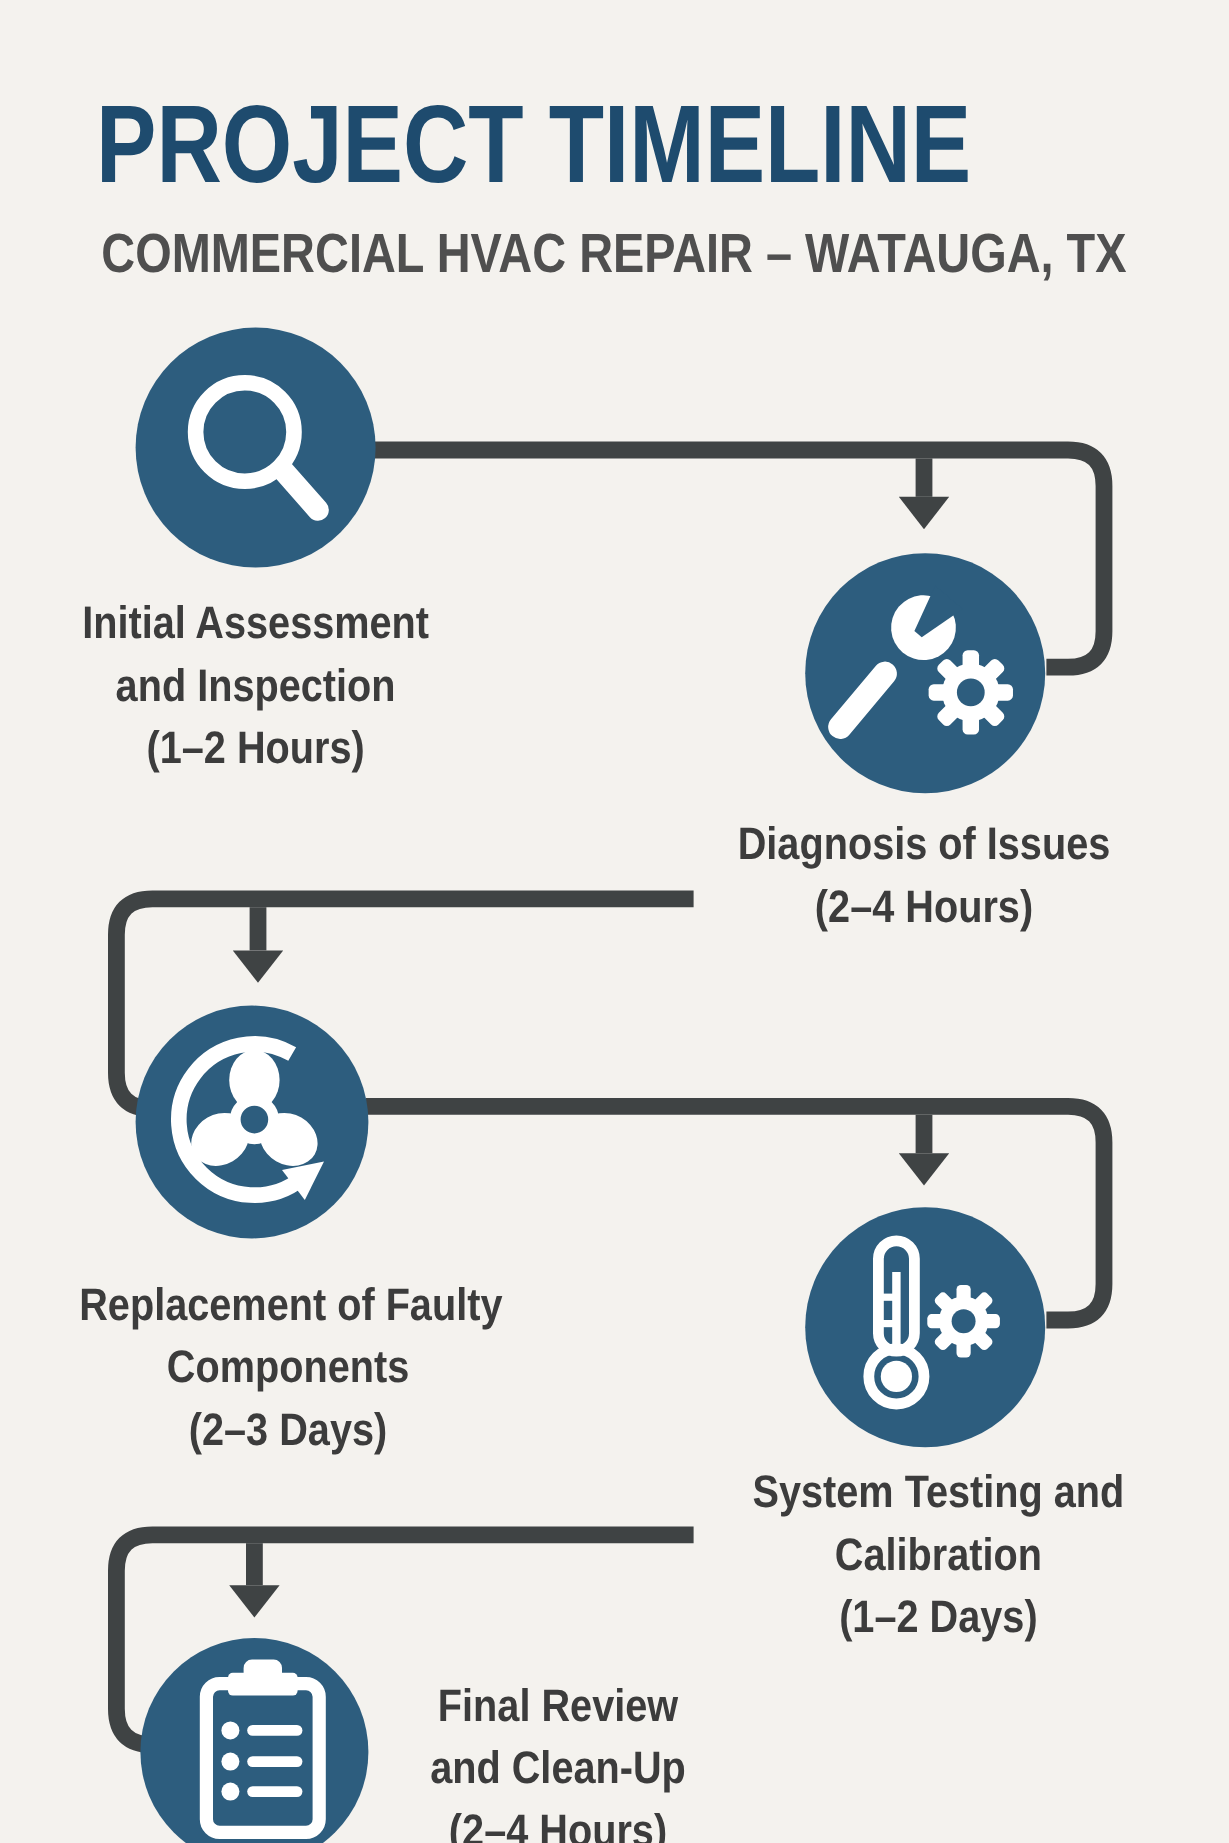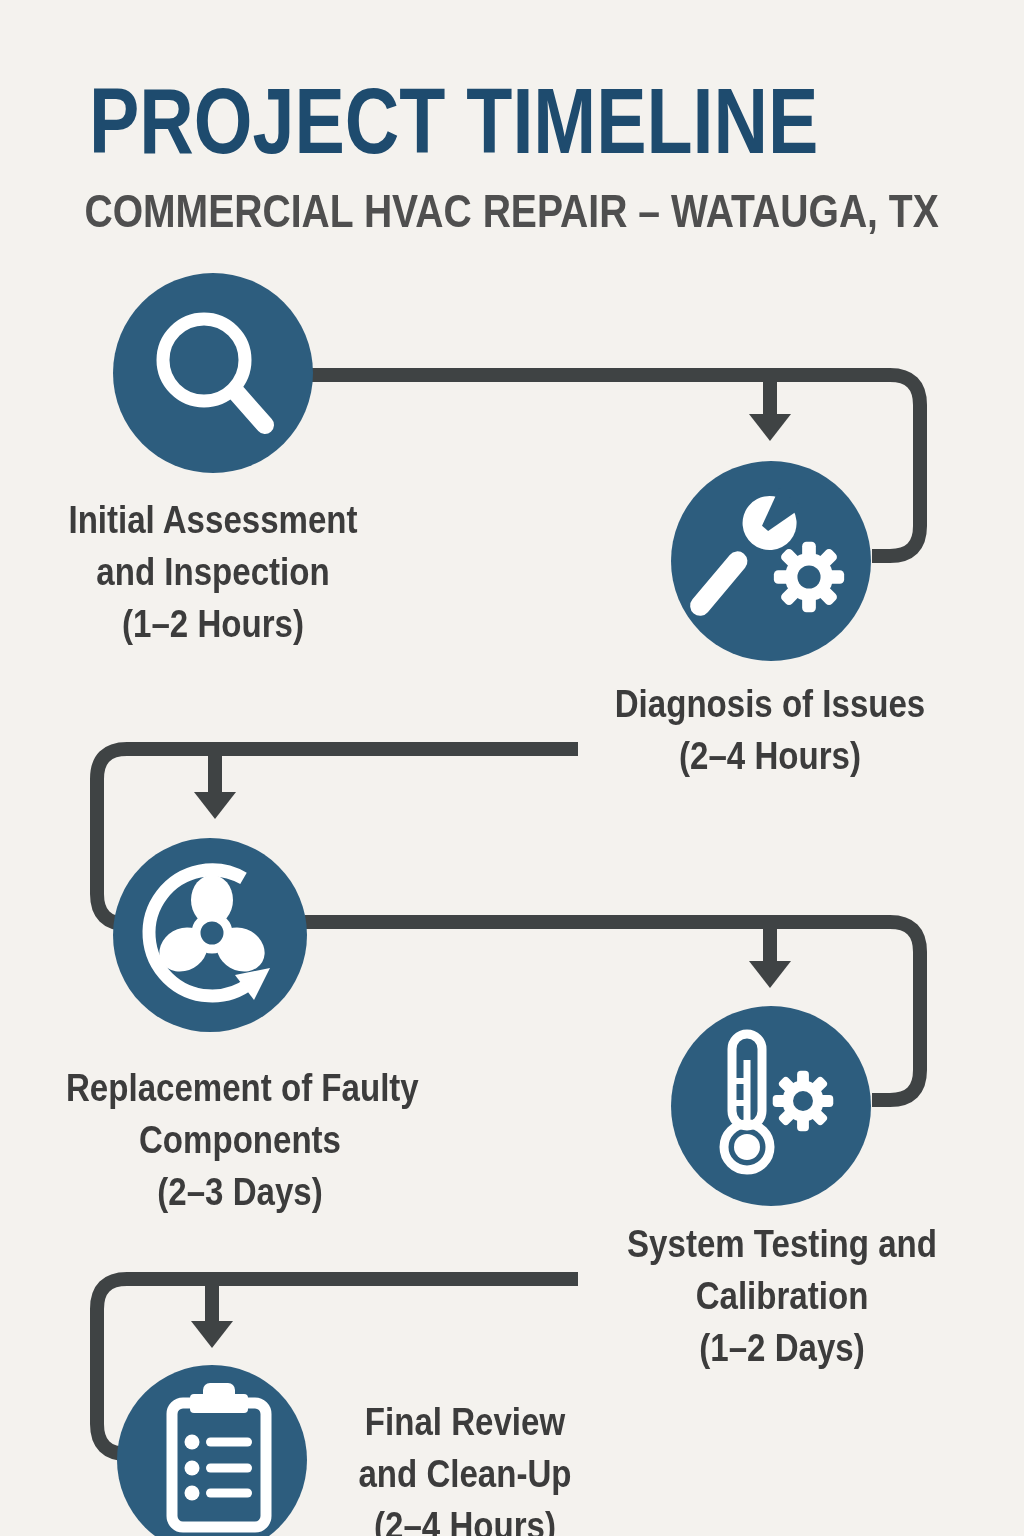--- a/index.html
+++ b/index.html
@@ -19,21 +19,21 @@
     overflow:hidden;
   }
   .page{
     position:relative;
     width:1024px;height:1536px;
     background:var(--background);
     overflow:hidden;
   }
   .title{
     position:absolute;left:0;top:66px;width:908px;
-    text-align:center;
+    text-align:left;
     color:var(--title);
     font-size:92px;font-weight:bold;
     line-height:110px;
     white-space:nowrap;
   }
   .title .squeeze{display:inline-block;transform:scaleX(0.82);transform-origin:center;}
   .subtitle{
     position:absolute;left:0;top:186px;width:1024px;
     text-align:center;
     color:var(--subtitle);

